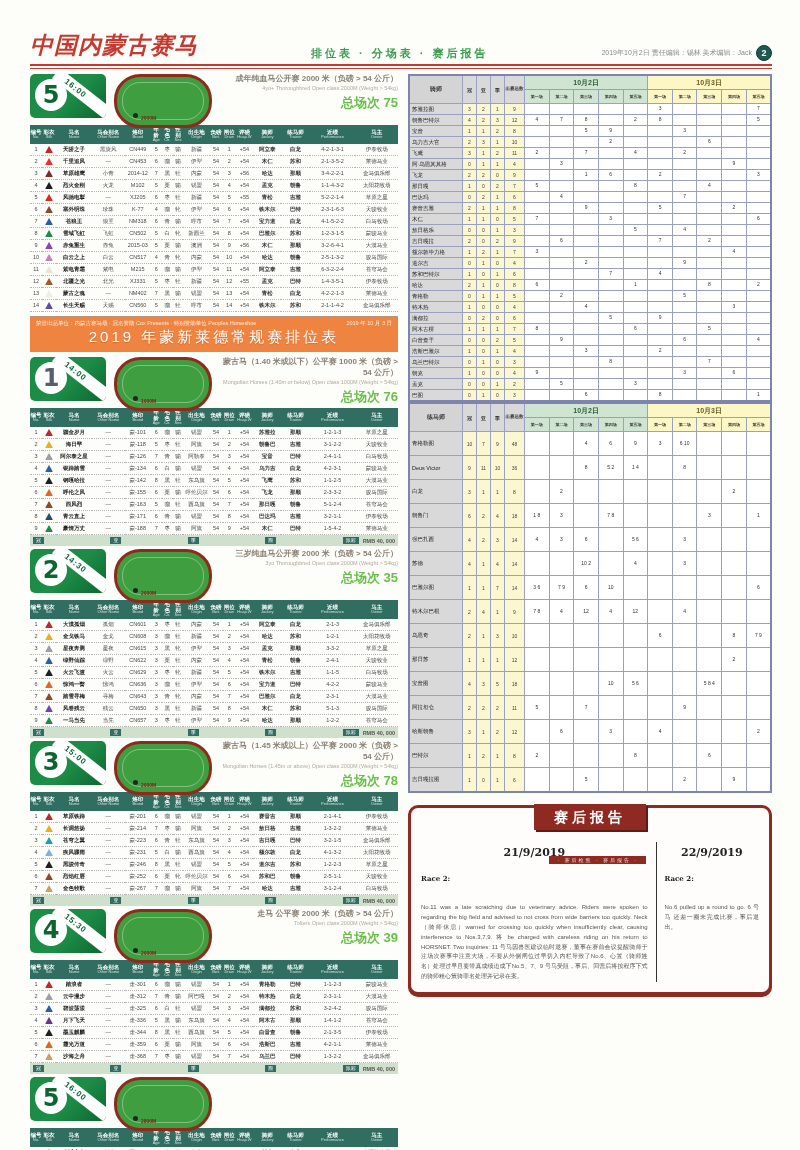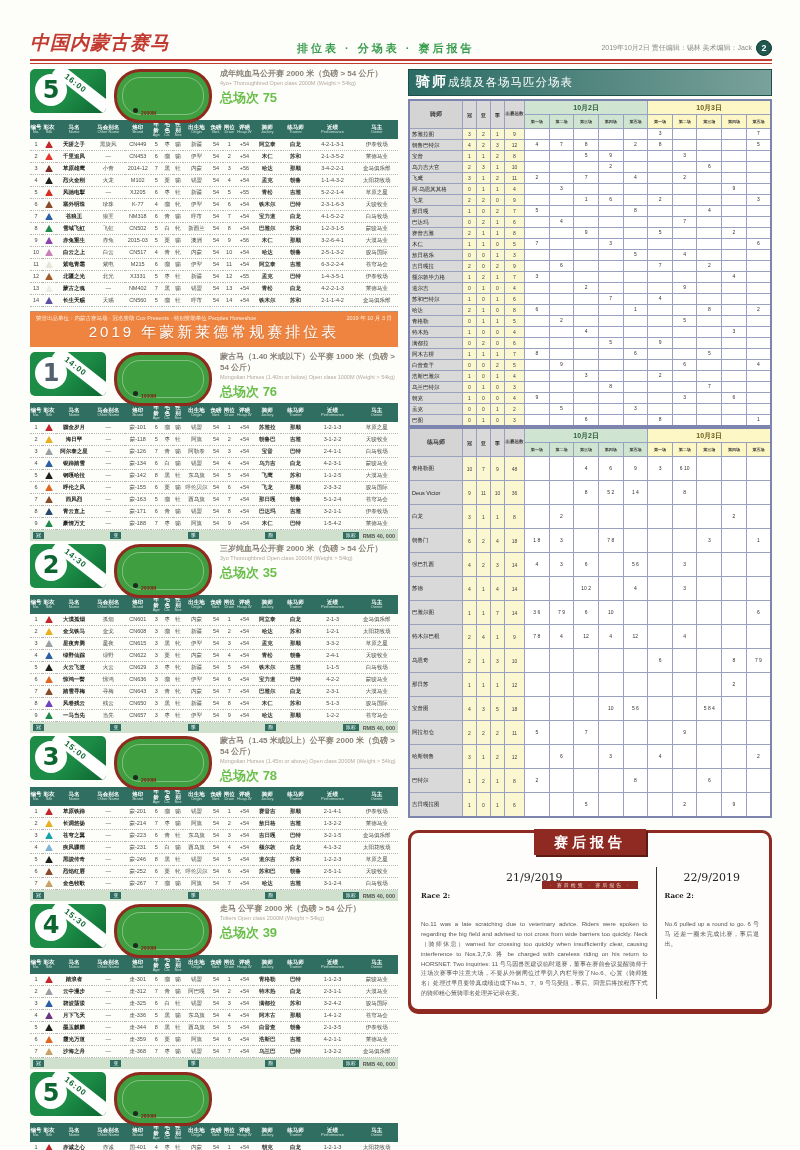--- a/index.html
+++ b/index.html
@@ -3,21 +3,21 @@
 <meta charset="utf-8">
 <style>
   html,body{margin:0;padding:0;background:#e9e9e9;}
   .page{width:800px;height:1150px;background:#fdfdfa;position:relative;overflow:hidden;
         font-family:"Liberation Sans",sans-serif;margin:0 auto;}
   .inner{padding:30px 28px 0 30px;}
 
   
   .hdr{display:flex;align-items:flex-end;justify-content:space-between;padding-bottom:3px;}
   .masthead{font-family:"DejaVu Serif",serif;font-style:italic;font-weight:bold;
-            font-size:19px;color:#c23a30;letter-spacing:1px;}
+            font-size:23px;color:#c23a30;letter-spacing:1px;}
   .hdr-center{color:#3a9d4e;font-weight:bold;font-size:11px;letter-spacing:3px;}
   .hdr-right{font-size:7px;color:#8a8a8a;display:flex;align-items:center;gap:4px;}
   .pnum{width:14px;height:14px;border-radius:50%;background:#20584f;color:#fff;font-size:9px;
         font-weight:bold;display:inline-flex;align-items:center;justify-content:center;border:1px solid #0e3b34;}
   .hr2{border-top:2px solid #c23a30;border-bottom:1px solid #c23a30;height:2px;margin-bottom:5px;}
 
   
   .cols{display:flex;gap:10px;align-items:flex-start;}
   .lcol{width:368px;flex:none;}
   .rcol{flex:1;min-width:0;}
@@ -32,21 +32,21 @@
   .badge .ribbon span{font-size:8px;font-weight:bold;color:#0d6530;padding-left:12px;letter-spacing:1px;}
   .badge .circ{position:absolute;left:5px;top:5px;width:32px;height:32px;border-radius:50%;background:#fff;
                display:flex;align-items:center;justify-content:center;font-size:24px;font-weight:bold;color:#0d6530;
                font-family:"DejaVu Sans",sans-serif;}
   .badge.slate .circ{color:#53616e;}
   .oval{width:92px;height:48px;flex:none;border:3px solid #8f2b1e;border-radius:26px;
         background:#3f9e3f;position:relative;}
   .oval:after{content:"";position:absolute;inset:5px;border:1px solid rgba(255,255,255,.35);border-radius:18px;}
   .oval .dist{position:absolute;left:24px;bottom:4px;font-size:5px;color:#7a1f14;font-weight:bold;z-index:1;}
   .oval .mark{position:absolute;left:16px;bottom:7px;width:5px;height:5px;border-radius:50%;background:#1c2b1c;z-index:1;}
-  .race-meta{flex:1;text-align:left;line-height:1.35;}
+  .race-meta{flex:1;text-align:right;line-height:1.35;}
   .rt-cn{font-size:8px;color:#8a8276;font-weight:bold;}
   .rt-en{font-size:5.5px;color:#b3aa9c;}
   .sess{font-size:13px;color:#6abf4b;font-weight:bold;margin-top:2px;}
 
   table.race-table{width:100%;border-collapse:collapse;table-layout:fixed;}
   .race-table th{background:#2f6e60;color:#fff;padding:1px 0;vertical-align:middle;height:17px;}
   .race-table th .cn{font-size:5.5px;font-weight:bold;line-height:1.1;}
   .race-table th .en{font-size:4px;font-weight:normal;color:#cfe3da;line-height:1.1;}
   .race-table td{font-size:5.5px;color:#4a4a4a;text-align:center;border-bottom:1px dotted #b5b5b5;
                  height:9px;line-height:1;overflow:hidden;white-space:nowrap;}
@@ -83,29 +83,29 @@
   .matrix td.name{background:#d9d9d9;font-size:5.5px;text-align:left;padding-left:2px;color:#222;
                   white-space:nowrap;overflow:hidden;}
   .matrix td.y{background:#fbf7d0;font-size:5px;color:#444;}
   .matrix td.c{background:#fff;font-size:5px;color:#333;line-height:1.15;word-break:break-all;}
   .jt td{height:10px;}
   .tt td{height:23px;}
 
   
   .report{border:3px solid #8e2a22;border-radius:10px;position:relative;margin-top:12px;
           padding:34px 10px 10px;background:#fffdfb;box-shadow:0 2px 0 #8e2a22;}
-  .rtitle{position:absolute;top:-4px;left:50%;transform:translateX(-50%);text-align:center;}
+  .rtitle{position:absolute;top:-4px;left:50%;transform:translateX(-50%);text-align:right;}
   .rtitle .t1{background:#8e2a22;color:#fff;font-size:14px;font-weight:bold;letter-spacing:4px;
               padding:5px 20px 3px;box-shadow:2px 2px 0 #5f1a14;}
   .rtitle .t2{background:#8e2a22;color:#f3d9d5;font-size:5px;letter-spacing:2px;padding:1px 8px;
               display:inline-block;margin-top:2px;}
   .rbody{display:flex;gap:8px;}
   .rleft{flex:2.4;border-right:1.5px solid #333;padding-right:8px;}
   .rright{flex:1;}
-  .rdate{font-family:"DejaVu Serif",serif;font-weight:normal;font-size:11px;color:#222;text-align:center;margin:4px 0 7px;}
+  .rdate{font-family:"DejaVu Serif",serif;font-weight:bold;font-size:11px;color:#222;text-align:center;margin:4px 0 15px;}
   .rrace{font-family:"DejaVu Serif",serif;font-weight:bold;font-size:7px;color:#222;margin-bottom:20px;}
   .rtext{font-size:6px;color:#555;line-height:1.65;text-align:justify;}
 </style>
 </head>
 <body>
 
 <div class="page">
   <div class="inner">
 
     <div class="hdr">
@@ -1579,23 +1579,20 @@
                     <td>太阳花牧场</td>
                   </tr>
                 </tbody>
               </table>
             </div>
         </section>
       </div>
 
       <div class="rcol">
 
-        <div class="mtitle">
-          <b>骑师</b><span>成绩及各场马匹分场表</span>
-        </div>
         <div>
             <table class="matrix jt">
               <thead>
                 <tr>
                   <th class="hname" rowspan="2">骑师</th>
                   <th class="ys" rowspan="2">冠</th>
                   <th class="ys" rowspan="2">亚</th>
                   <th class="ys" rowspan="2">季</th>
                   <th class="tot" rowspan="2">出赛总数</th>
                   <th class="d1" colspan="5">10月2日</th>

